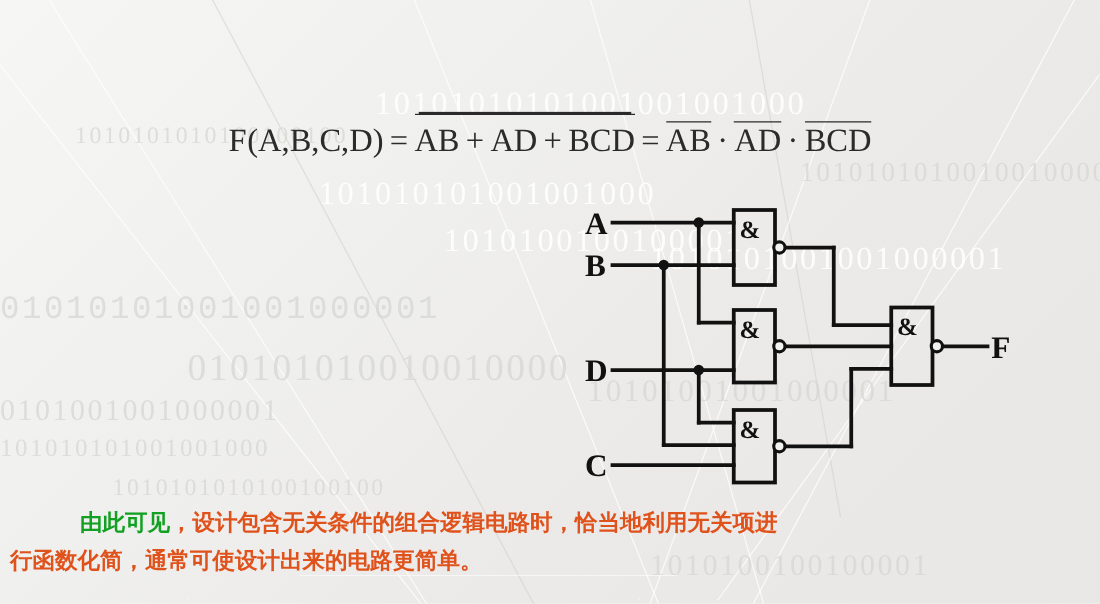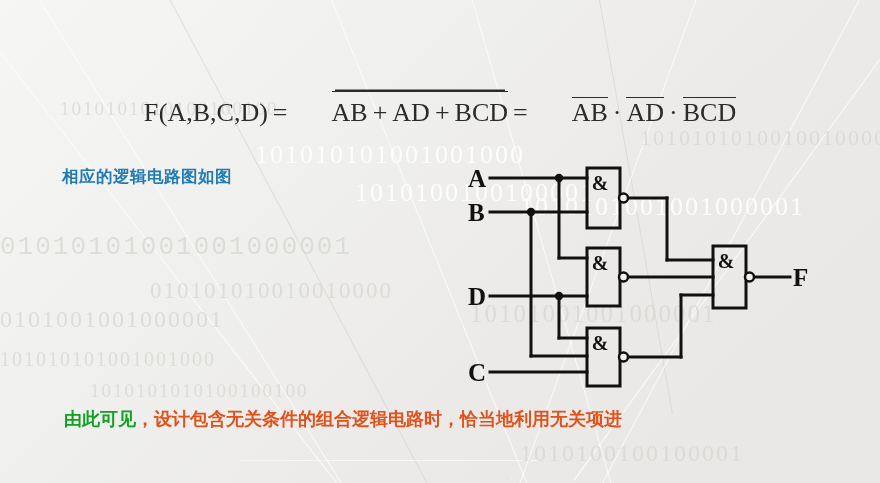--- a/index.html
+++ b/index.html
@@ -92,21 +92,20 @@
     padding-top: 1px;
     display: inline-block;
     line-height: 1.05;
   }
   .ovl2-outer {
     border-top: 1.6px solid #2b2b2b;
     box-shadow: 0 -4.5px 0 -3px #2b2b2b;
     padding-top: 7px;
     display: inline-block;
     line-height: 1.05;
-    margin-left: 39px;
   }
 
   #sub-note {
     position: absolute;
     left: 62px;
     top: 166px;
     font-size: 16.5px;
     color: #1f7ab5;
     letter-spacing: .5px;
   }
@@ -145,40 +144,40 @@
     <div class="bg-diag dark" style="left:160px; top:-20px; width:600px; transform:rotate(62deg);"></div>
     <div class="bg-diag" style="left:320px; top:-30px; width:620px; transform:rotate(68deg);"></div>
     <div class="bg-diag" style="left:470px; top:-10px; width:520px; transform:rotate(74deg);"></div>
     <div class="bg-diag dark" style="left:600px; top:0px; width:420px; transform:rotate(80deg);"></div>
     <div class="bg-diag" style="left:880px; top:60px; width:520px; transform:rotate(126deg);"></div>
     <div class="bg-diag" style="left:860px; top:0px; width:560px; transform:rotate(118deg);"></div>
     <div class="bg-diag" style="left:700px; top:-10px; width:560px; transform:rotate(110deg);"></div>
     <div class="bg-tri" style="left:240px; top:40px; width:300px; height:420px; transform:skewX(0deg); border-bottom:1px solid rgba(255,255,255,0.6); clip-path:polygon(50% 0,100% 100%,0 100%);"></div>
     <div class="bg-tri" style="left:150px; top:180px; width:360px; height:300px; clip-path:polygon(50% 0,100% 100%,0 100%);"></div>
 
+    <div class="bg-binary" style="left:300px; top:68px;">10101010101001001001000</div>
     <div class="bg-binary dim" style="left:60px; top:98px; font-size:19px;">1010101010100100100</div>
     <div class="bg-binary" style="left:255px; top:140px;">101010101001001000</div>
     <div class="bg-binary dim" style="left:640px; top:125px; font-size:22px;">10101010100100100001</div>
     <div class="bg-binary" style="left:355px; top:178px;">1010100100100001</div>
     <div class="bg-binary dim" style="left:0px; top:232px;font-family:Liberation Mono, monospace;">01010101001001000001</div>
-    <div class="bg-binary dim" style="left:150px; top:278px; font-size:23px;">010101010010010000</div>
+    <div class="bg-binary dim" style="left:150px; top:278px; font-size:30px;">010101010010010000</div>
     <div class="bg-binary" style="left:520px; top:192px;">1010101001001000001</div>
-    <div class="bg-binary dim" style="left:0px; top:306px; font-size:24px;">0101001001000001</div>
+    <div class="bg-binary dim" style="left:0px; top:316px; font-size:24px;">0101001001000001</div>
     <div class="bg-binary dim" style="left:470px; top:300px; font-size:25px;">10101001001000001</div>
     <div class="bg-binary dim" style="left:0px; top:348px; font-size:20px;">101010101001001000</div>
     <div class="bg-binary dim" style="left:520px; top:440px; font-size:24px;">1010100100100001</div>
     <div class="bg-binary dim" style="left:90px; top:380px; font-size:19px;">1010101010100100100</div>
   </div>
 
 
   <div id="formula">
     <span class="fn">F</span><span>(A,B,C,D)</span><span class="op">=</span><span class="ovl2-outer"><span>AB</span><span class="op">+</span><span>AD</span><span class="op">+</span><span>BCD</span></span><span class="op">=</span><span class="ovl2-outer" style="box-shadow:none; border-top:none; padding-top:7px;"><span class="ovl1" style="border-top:1.6px solid #2b2b2b;"><span>AB</span></span><span class="op">·</span><span class="ovl1" style="border-top:1.6px solid #2b2b2b;"><span>AD</span></span><span class="op">·</span><span class="ovl1" style="border-top:1.6px solid #2b2b2b;"><span>BCD</span></span></span>
   </div>
 
-  <div id="sub-note" class="cn">相应的逻辑电路图如图</div>
 
   <div id="circuit">
     <svg width="360" height="235" viewBox="0 0 360 235" xmlns="http://www.w3.org/2000/svg">
       <g stroke="#111111" stroke-width="3" fill="none" stroke-linecap="square">
 
         <line x1="30" y1="18" x2="127" y2="18"></line>
 
         <line x1="30" y1="52" x2="127" y2="52"></line>
 
         <line x1="30" y1="136" x2="127" y2="136"></line>
@@ -240,15 +239,16 @@
         <text x="8" y="61">B</text>
         <text x="8" y="145">D</text>
         <text x="8" y="221">C</text>
         <text x="333" y="126">F</text>
       </g>
     </svg>
   </div>
 
   <div id="conclusion" class="cn">
     <span class="green">由此可见</span><span>，设计包含无关条件的组合逻辑电路时，恰当地利用无关项进</span>
+    <span class="l2">行函数化简，通常可使设计出来的电路更简单。</span>
   </div>
 
 </div>
 
 </body></html>

